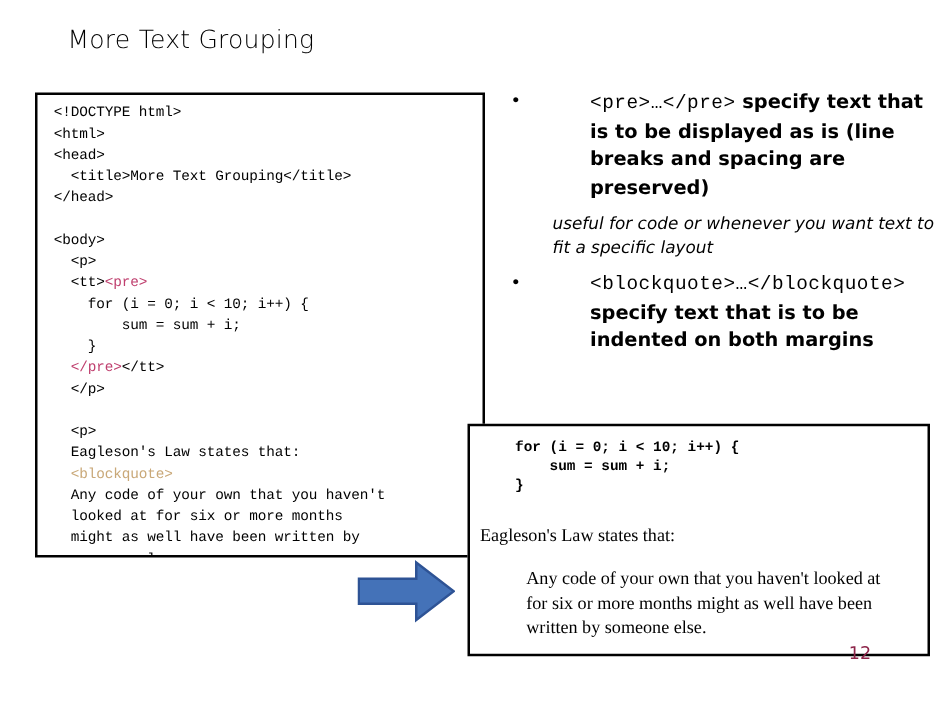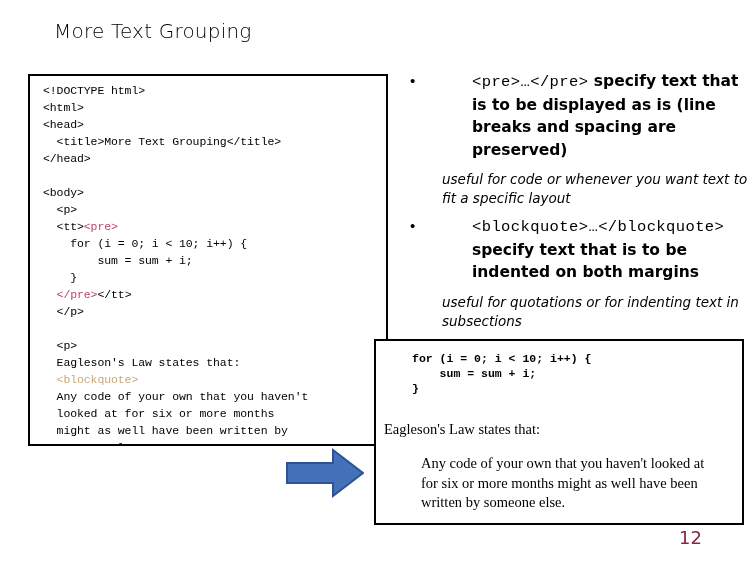--- a/index.html
+++ b/index.html
@@ -155,23 +155,23 @@
     font-size: 14.5px;
     line-height: 19.5px;
     color: #000000;
     text-align: left;
   }
 
   
   #page-number {
     position: absolute;
     left: 679px;
-    top: 527px;
-    font-family: "DejaVu Sans", sans-serif;
-    font-size: 18px;
+    top: 515px;
+    font-family: "DejaVu Sans", sans-serif;
+    font-size: 14px;
     color: #8c2348;
   }
 </style>
 </head>
 <body>
 
 <div id="slide-title">More Text Grouping</div>
 
 <div id="code-box">
   <pre id="code-listing">&lt;!DOCTYPE html&gt;
@@ -212,21 +212,20 @@
     </span>
   </div>
   <div class="sub-note">useful for code or whenever you want text to fit a specific layout</div>
 
   <div class="bullet-row">
     <span class="bullet-dot">•</span>
     <span class="bullet-text">
       <span class="mono">&lt;blockquote&gt;</span><span class="mono">…</span><span class="mono">&lt;/blockquote&gt;</span><span> specify text that is to be indented on both margins</span>
     </span>
   </div>
-  <div class="sub-note">useful for quotations or for indenting text in subsections</div>
 
 </div>
 
 <svg id="arrow" viewBox="0 0 78 52">
   <polygon id="arrow-shape" points="1,16 47,16 47,3 77,26 47,49 47,36 1,36" fill="#4472b8" stroke="#2e5395" stroke-width="2" stroke-linejoin="miter"></polygon>
 </svg>
 
 <div id="output-box">
   <pre id="output-code">for (i = 0; i &lt; 10; i++) {
     sum = sum + i;

